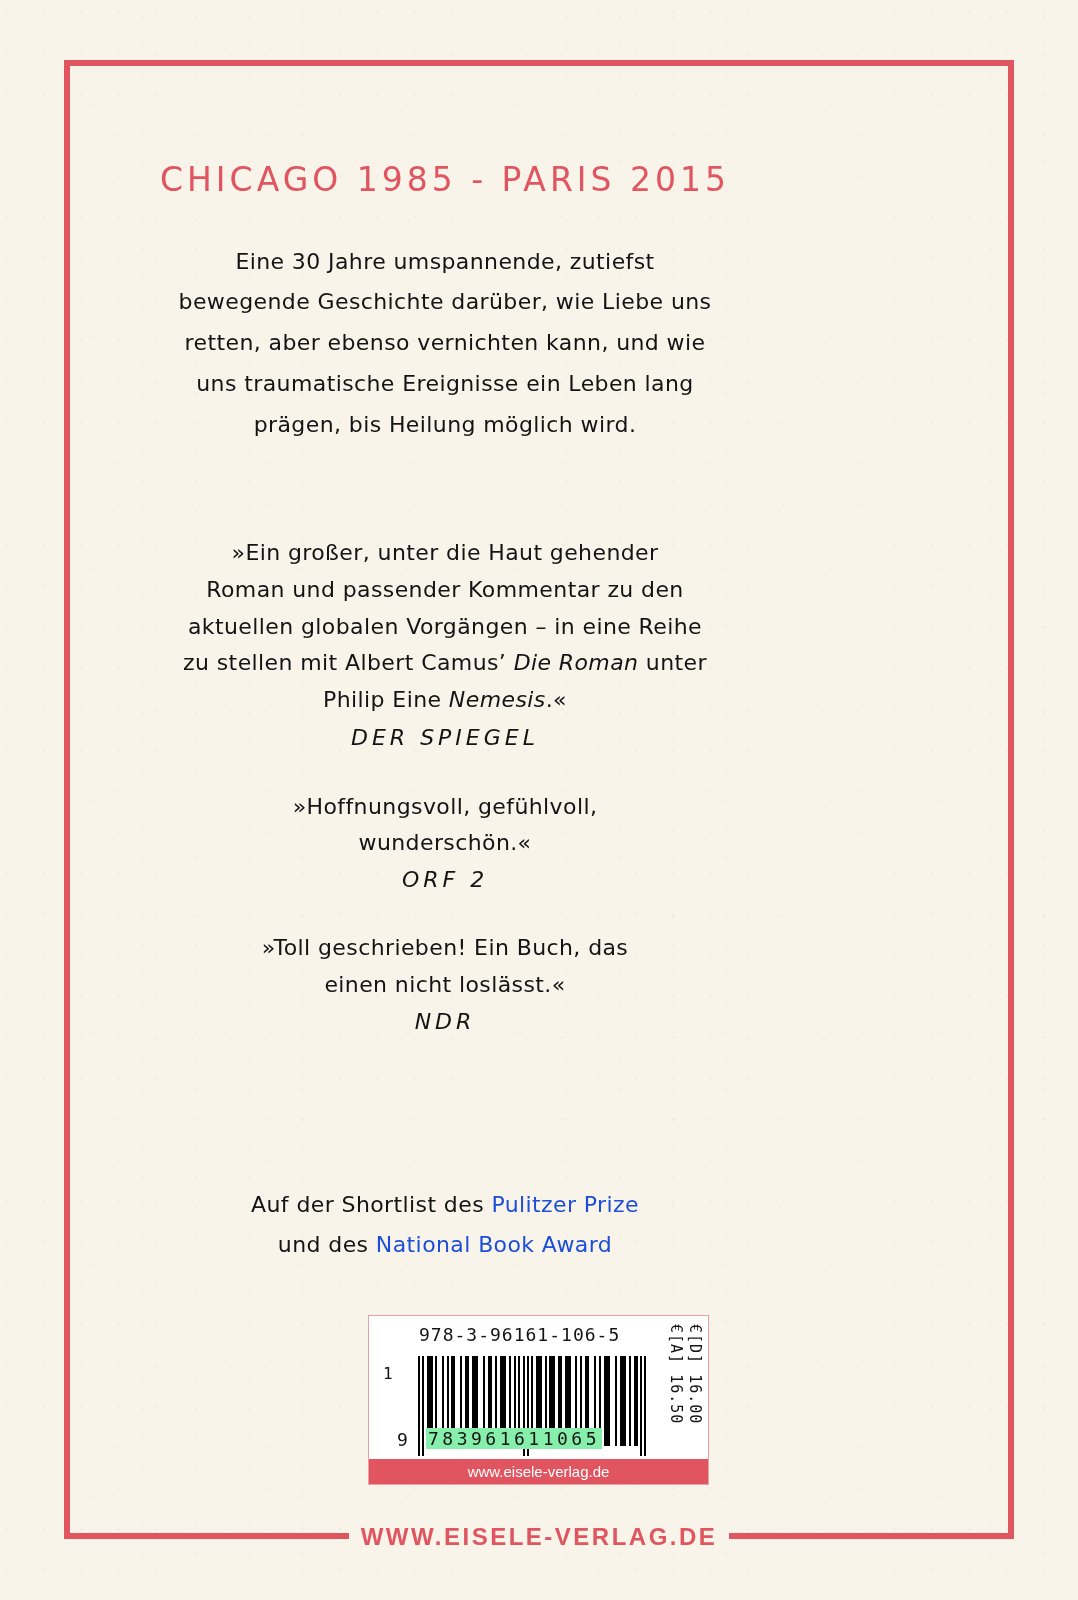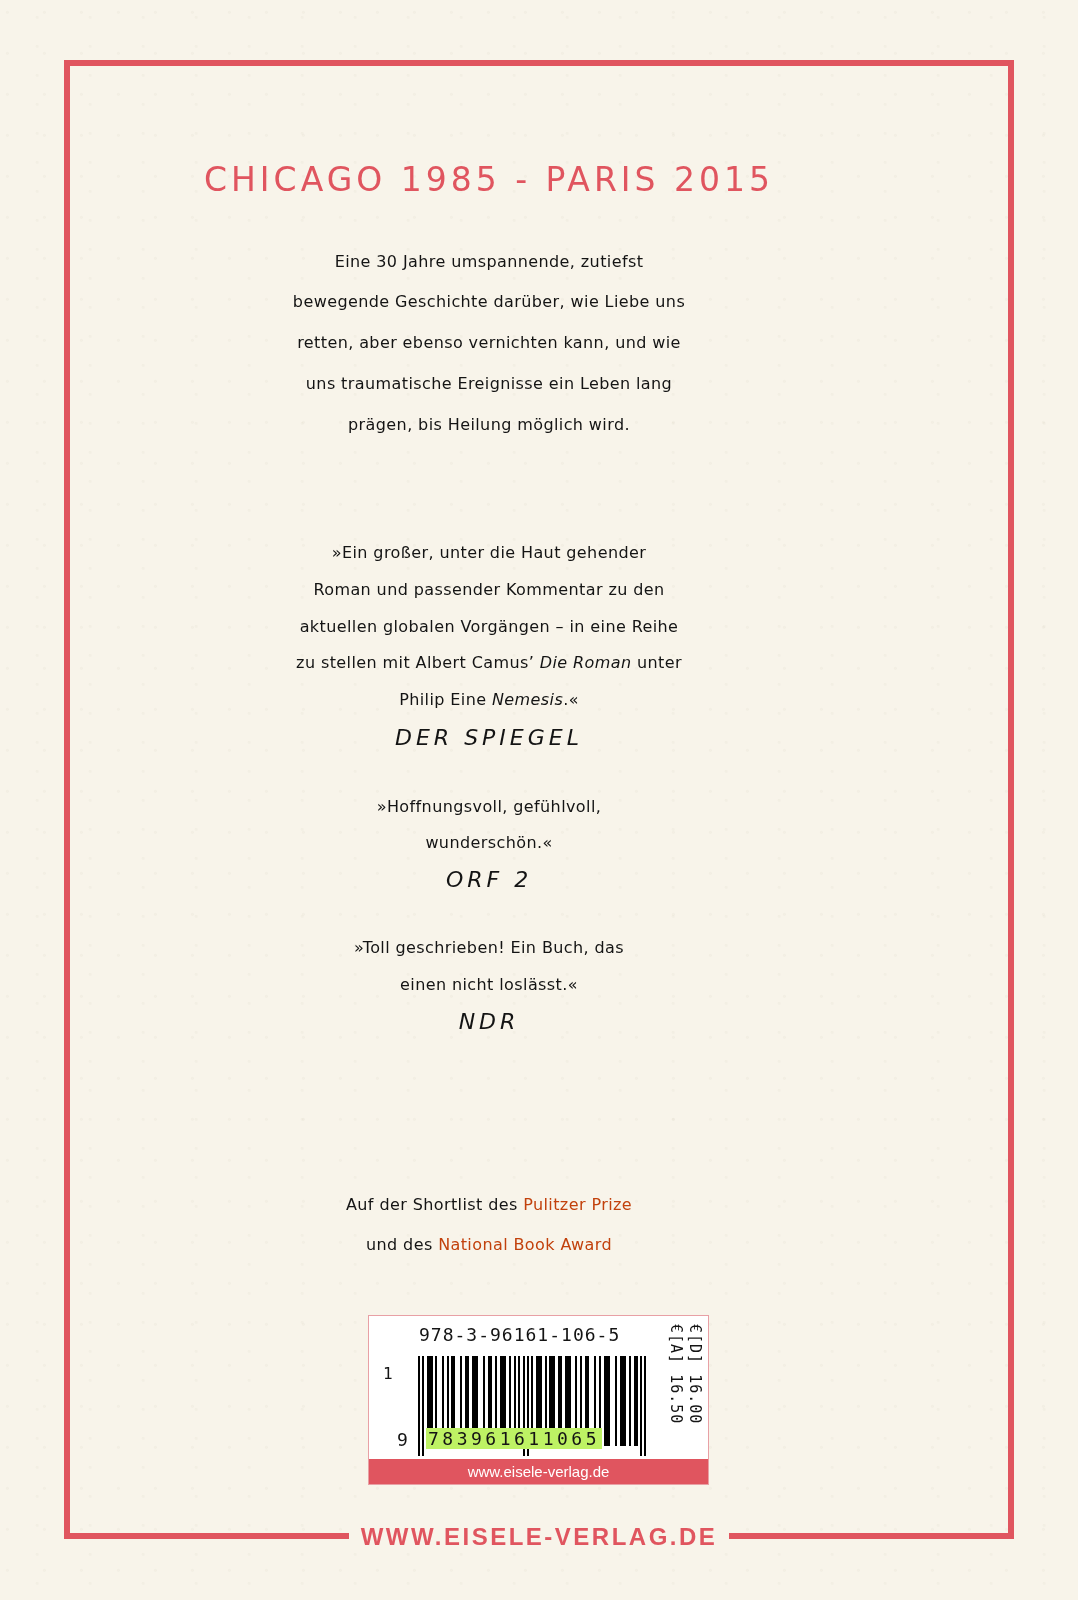--- a/index.html
+++ b/index.html
@@ -20,43 +20,43 @@
     .footer-url {
       position: absolute; left: 0; width: 1078px; top: 1521px;
       text-align: center; height: 32px;
     }
     .footer-url span {
       display: inline-block; background: #f8f4ea; padding: 0 12px;
       color: #e0555f; font-family: "Liberation Sans", sans-serif; font-weight: bold;
       font-size: 24px; letter-spacing: 2.5px; line-height: 32px;
     }
     .center-line {
-      position: absolute; left: 8px; width: 890px; text-align: center; white-space: nowrap; padding-left: 36px;
+      position: absolute; left: 0; width: 890px; text-align: center; white-space: nowrap;
     }
     .heading {
       top: 160px; font-size: 33px; letter-spacing: 4px; color: #e0555f;
       font-family: "DejaVu Sans", sans-serif; line-height: 40px;
     }
-    .body-line { font-size: 16px; line-height: 30px; letter-spacing: 0.4px; }
+    .body-line { font-size: 22px; line-height: 30px; letter-spacing: 0.4px; }
     .source { font-style: italic; font-size: 22px; letter-spacing: 4px; line-height: 30px; }
-    .accent { color: #c2410c; }
+    .accent { color: #1d4ed8; }
     .barcode-box {
       position: absolute; left: 368px; top: 1315px; width: 341px; height: 170px;
       background: #ffffff; border: 1px solid #e8a0a5; box-sizing: border-box;
     }
     .isbn-text {
       position: absolute; left: 50px; top: 8px; font-family: "DejaVu Sans Mono", monospace;
       font-size: 18px; letter-spacing: 1px;
     }
     .bc-one { position: absolute; left: 14px; top: 48px; font-family: "DejaVu Sans Mono", monospace; font-size: 16px; }
     .bc-nine { position: absolute; left: 28px; top: 113px; font-family: "DejaVu Sans Mono", monospace; font-size: 18px; }
     .bars { position: absolute; left: 49px; top: 40px; width: 228px; height: 100px; }
     .bc-digits {
       position: absolute; left: 57px; top: 112px; font-family: "DejaVu Sans Mono", monospace;
-      font-size: 18px; letter-spacing: 3.5px; background: #bef264; padding: 0 2px;
+      font-size: 18px; letter-spacing: 3.5px; background: #86efac; padding: 0 2px;
     }
     .price {
       position: absolute; top: 8px; font-family: "DejaVu Sans Mono", monospace; font-size: 15px;
       writing-mode: vertical-rl; letter-spacing: 1px;
     }
     .url-strip {
       position: absolute; left: 0; bottom: 0; width: 100%; height: 25px; background: #e0555f;
       color: #fff; font-family: "Liberation Sans", sans-serif; font-size: 15px; text-align: center; line-height: 25px;
     }
   </style>

